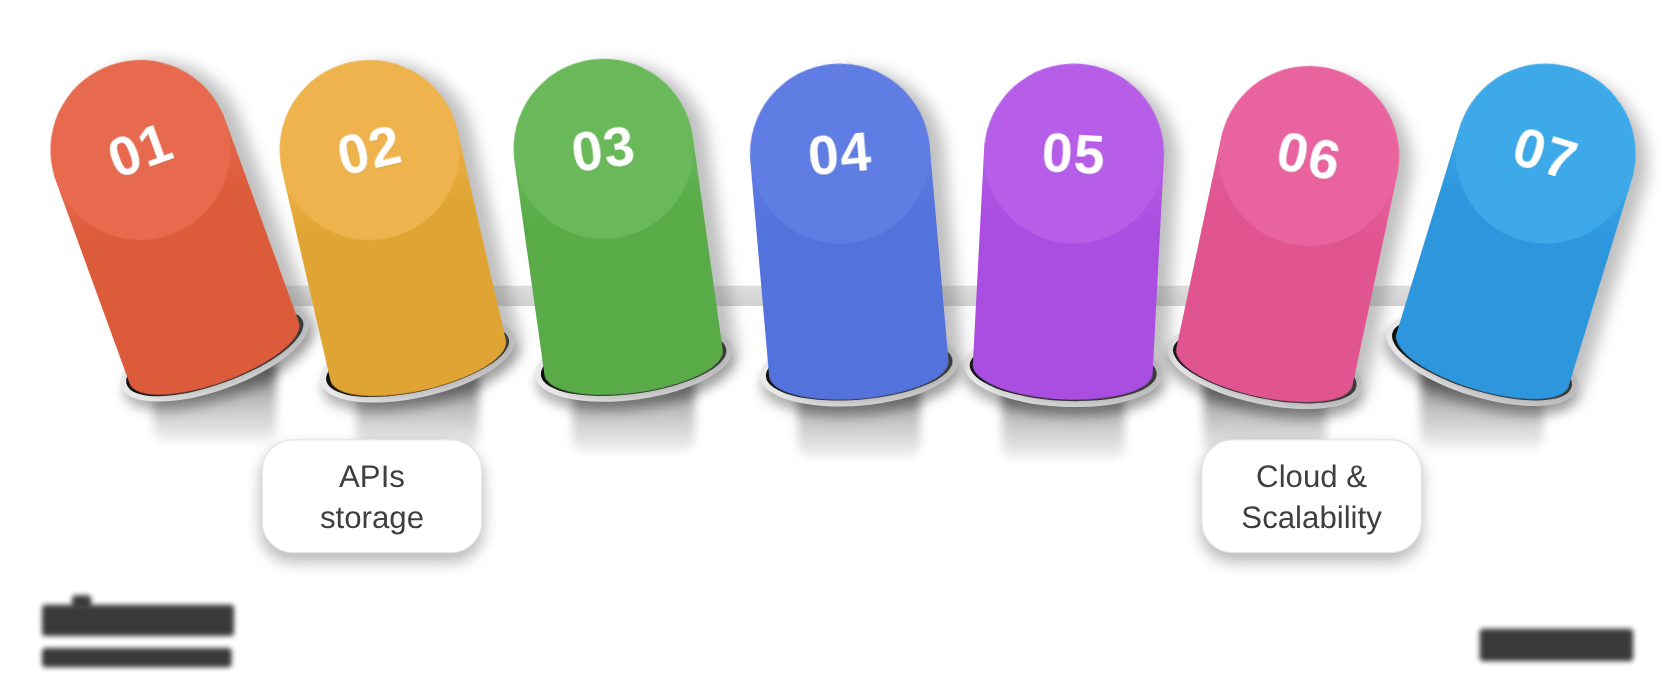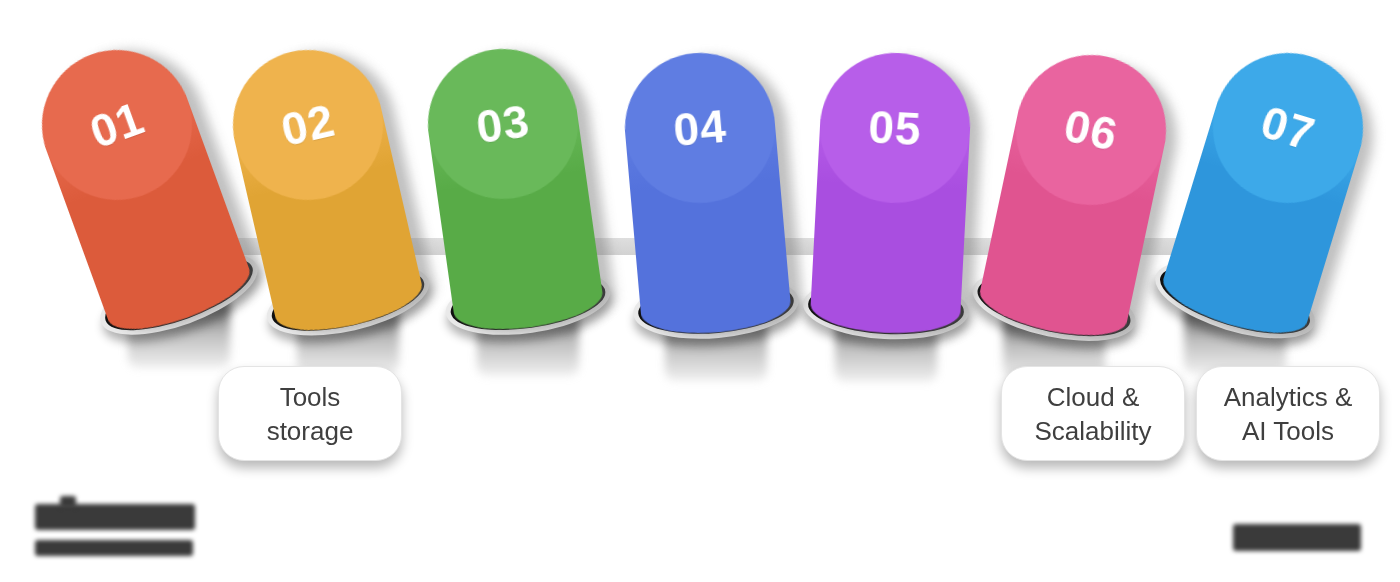--- a/index.html
+++ b/index.html
@@ -112,21 +112,21 @@
   <div class="unit u1" style="--c-top: #EFB34D; --c-body: #E0A434;">
     <div class="col-shadow"></div>
     <div class="socket"></div>
     <div class="pill">
       <div class="pill-body"></div>
       <div class="pill-top">
         <span class="num">02</span>
       </div>
     </div>
     <div class="label-card">
-      <span class="label-text">Tools
+      <span class="label-text">APIs
 storage</span>
     </div>
   </div>
 
   <div class="unit u2" style="--c-top: #69B95A; --c-body: #58AB47;">
     <div class="col-shadow"></div>
     <div class="socket"></div>
     <div class="pill">
       <div class="pill-body"></div>
       <div class="pill-top">
@@ -174,24 +174,20 @@
 
   <div class="unit u6" style="--c-top: #3DA9E9; --c-body: #2E96DC;">
     <div class="col-shadow"></div>
     <div class="socket"></div>
     <div class="pill">
       <div class="pill-body"></div>
       <div class="pill-top">
         <span class="num">07</span>
       </div>
     </div>
-    <div class="label-card">
-      <span class="label-text">Analytics &amp;
-AI Tools</span>
-    </div>
   </div>
 
   <div class="wm">
     <div class="wm-block wm-left-1"></div>
     <div class="wm-block wm-left-1b"></div>
     <div class="wm-block wm-left-2"></div>
   </div>
   <div class="wm">
     <div class="wm-block wm-right-1"></div>
   </div>

